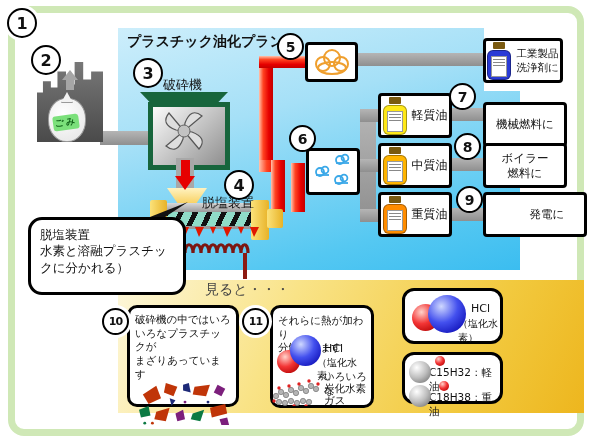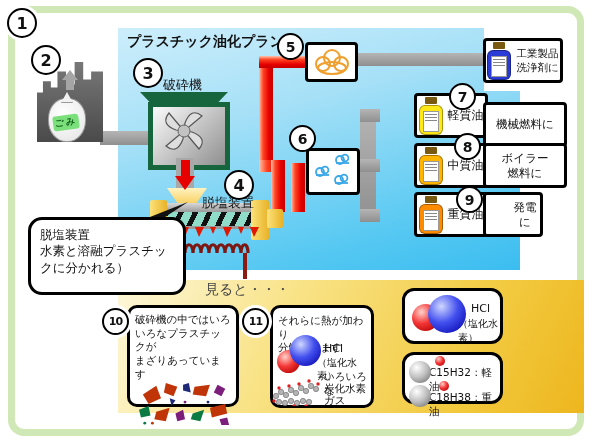--- a/index.html
+++ b/index.html
@@ -40,21 +40,21 @@
   .sph.gray{background:radial-gradient(circle at 35% 30%,#fff,#bdbdbd 50%,#6d6d6d 95%);}
   
   .bottle{position:relative;width:24px;height:37px;flex:0 0 24px;}
   .bottle .cap{width:12px;height:7px;background:#7a5a10;margin:0 auto;border-radius:1px;}
   .bottle .bod{width:22px;height:28px;margin:1px auto 0;border-radius:6px;border:1px solid rgba(0,0,0,.35);}
   .bottle .lab{width:12px;height:15px;background:#fff;border:1px solid #999;margin:5px auto 0;padding:2px 1px;display:flex;flex-direction:column;gap:2px;}
   .bottle .lab i{display:block;height:1px;background:#888;}
   .b-yellow .bod{background:#ffe818;} .b-amber .bod{background:#ffb400;} .b-orange .bod{background:#ff8c00;} .b-blue .bod{background:#2a3bd6;}
   
   .dest{display:flex;align-items:center;justify-content:center;text-align:center;font-size:11.5px;line-height:1.3;}
-  .oilrow{display:flex;align-items:center;justify-content:center;gap:5px;font-size:12px;margin-left:36px;}
+  .oilrow{display:flex;align-items:center;justify-content:center;gap:5px;font-size:12px;}
   .iconbox{display:flex;align-items:center;justify-content:center;gap:5px;font-size:10.5px;line-height:1.3;text-align:left;}
   
   .callout{left:28px;top:217px;width:158px;height:78px;border-radius:14px;z-index:7;padding:7px 9px;font-size:12.5px;line-height:1.3;}
   
   .skyline{position:absolute;left:37px;top:62px;width:66px;height:80px;z-index:4;
     background:linear-gradient(#787878,#4a4a4a);
     clip-path:polygon(0% 38%,9% 38%,9% 24%,21% 24%,21% 32%,31% 32%,31% 12%,44% 12%,44% 28%,57% 28%,57% 0%,70% 0%,70% 22%,82% 22%,82% 12%,100% 12%,100% 100%,0% 100%);}
   .fararrow{position:absolute;left:62px;top:70px;width:0;height:0;z-index:5;
     border-left:8px solid transparent;border-right:8px solid transparent;border-bottom:10px solid #a5a5a5;}
   .fararrow2{position:absolute;left:66px;top:80px;width:8px;height:10px;background:#a5a5a5;z-index:5;}
@@ -262,21 +262,21 @@
     <div>
         <div>機械燃料に</div>
       </div>
   </div>
   <div class="wbox dest" style="left:483px;top:143px;width:84px;height:45px;justify-content:center;">
     <div>
         <div>ボイラー</div>
         <div>燃料に</div>
       </div>
   </div>
-  <div class="wbox dest" style="left:483px;top:192px;width:60px;height:45px;padding-left:24px;">
+  <div class="wbox dest" style="left:483px;top:192px;width:104px;height:45px;padding-left:24px;">
     <div>
         <div>発電に</div>
       </div>
   </div>
 
   <div class="abs" style="left:170px;top:281px;font-size:14px;color:#444;z-index:8;margin-left:35px;">見ると・・・</div>
 
   <svg class="abs" style="left:150px;top:202px;z-index:7;" width="38" height="17" viewBox="0 0 38 17">
     <polygon points="0,15 38,0 12,17" fill="#111"></polygon>
   </svg>

